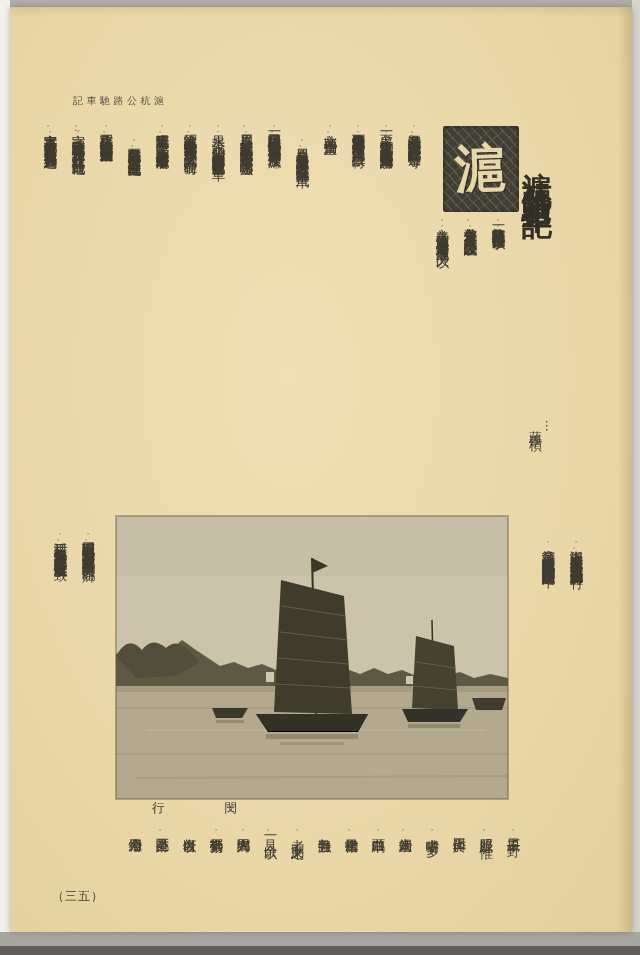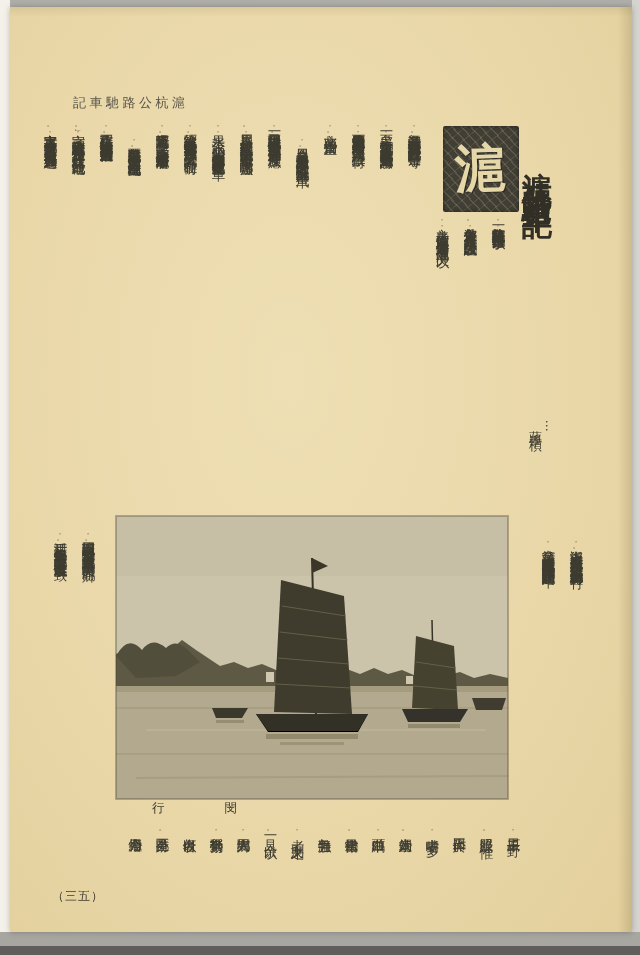--- a/index.html
+++ b/index.html
@@ -21,21 +21,21 @@
   .band.bottom2{left:0;top:946px;width:640px;height:9px;background:#5f5e5c;}
 
   .paper{position:absolute;left:10px;top:7px;width:622px;height:925px;
          background:
            linear-gradient(to left, rgba(90,70,35,.18), rgba(90,70,35,0) 14px),
            linear-gradient(to bottom, rgba(90,70,35,.10), rgba(90,70,35,0) 10px),
            radial-gradient(ellipse at 45% 40%, #eedfb4 0%, var(--paper) 60%, #e2cf9c 100%);
          box-shadow:0 0 6px rgba(0,0,0,.25);}
 
   
-  .running-header{position:absolute;left:63px;top:87px;font-size:13px;
+  .running-header{position:absolute;left:63px;top:87px;font-size:10px;
     letter-spacing:3.5px;color:#565349;white-space:nowrap;}
 
   
   .v{writing-mode:vertical-rl;text-orientation:upright;}
 
   .title{position:absolute;left:510px;top:141px;font-size:30px;line-height:34px;
     letter-spacing:6px;font-weight:bold;color:var(--ink-dark);}
   .author{position:absolute;left:516px;top:413px;font-size:13px;letter-spacing:4px;
     color:var(--ink);
     -webkit-text-emphasis:filled dot #3e3c31;text-emphasis:filled dot #3e3c31;}

